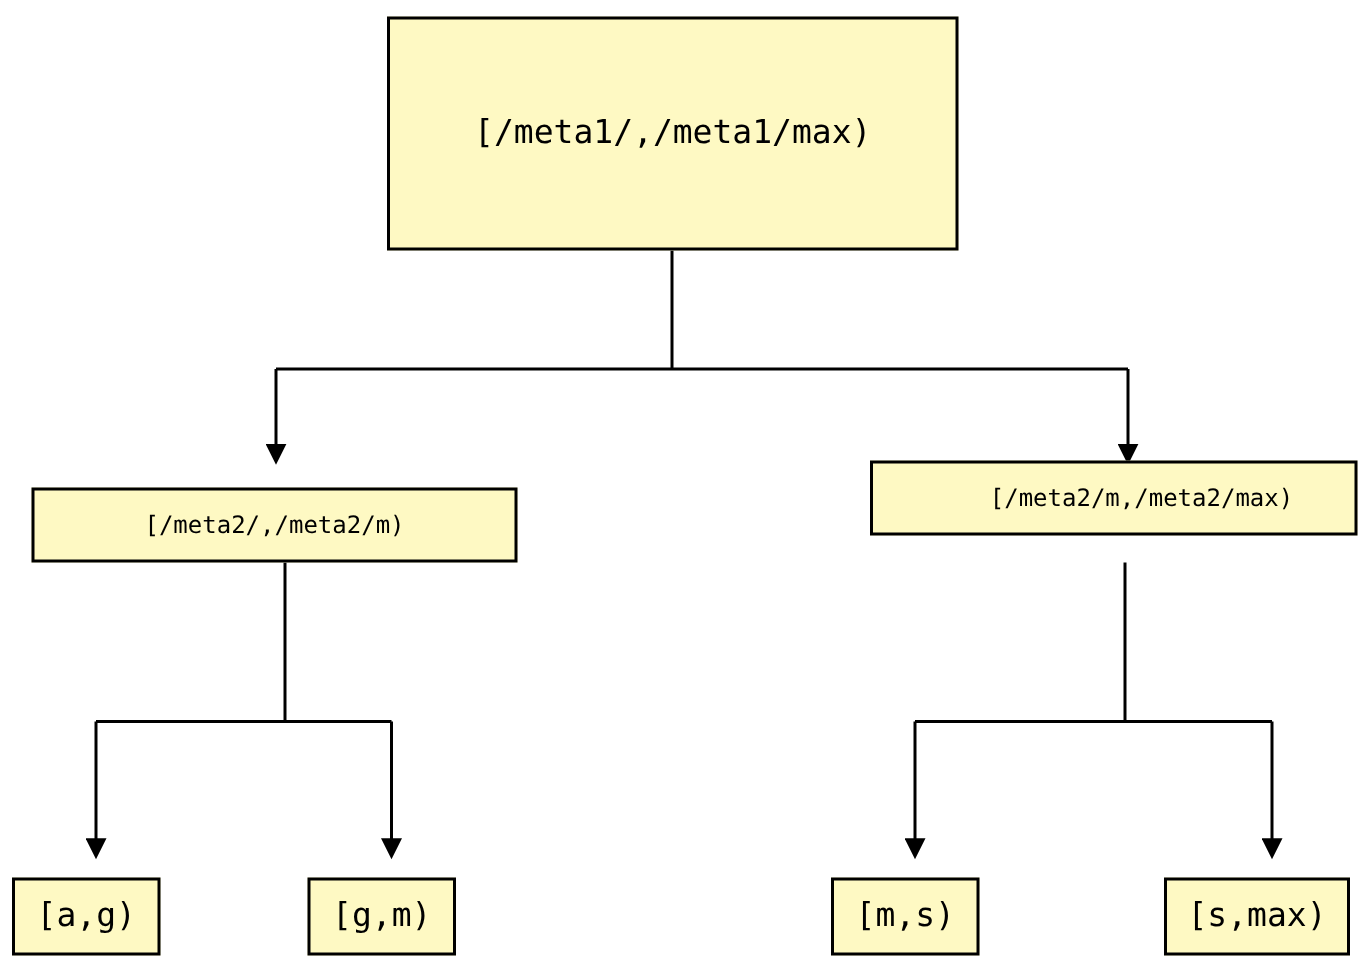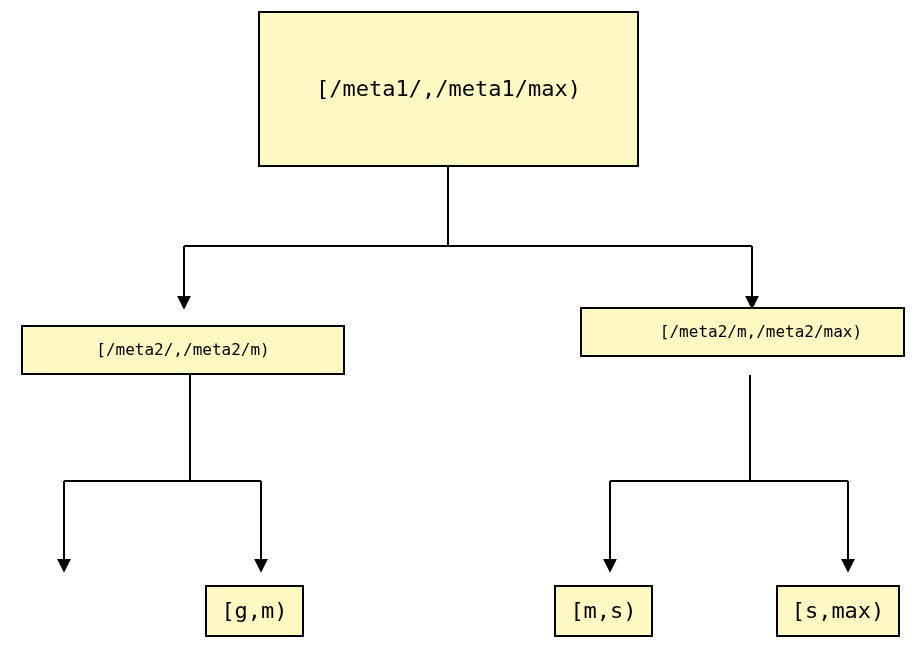--- a/index.html
+++ b/index.html
@@ -84,20 +84,23 @@
   </div>
 
   <div class="tree-node node-level1" style="left:21px; top:325px; width:324px; height:50px;">
     <span class="node-label">[/meta2/,/meta2/m)</span>
   </div>
 
   <div class="tree-node node-level1" style="left:580px; top:307px; width:325px; height:50px;padding-left:37px;">
     <span class="node-label">[/meta2/m,/meta2/max)</span>
   </div>
 
+  <div class="tree-node node-leaf" style="left:8px; top:585px; width:99px; height:52px;">
+    <span class="node-label">[a,g)</span>
+  </div>
 
   <div class="tree-node node-leaf" style="left:554px; top:585px; width:99px; height:52px;">
     <span class="node-label">[m,s)</span>
   </div>
 
   <div class="tree-node node-leaf" style="left:205px; top:585px; width:99px; height:52px;">
     <span class="node-label">[g,m)</span>
   </div>
 
   <div class="tree-node node-leaf" style="left:776px; top:585px; width:124px; height:52px;text-align:center;">

